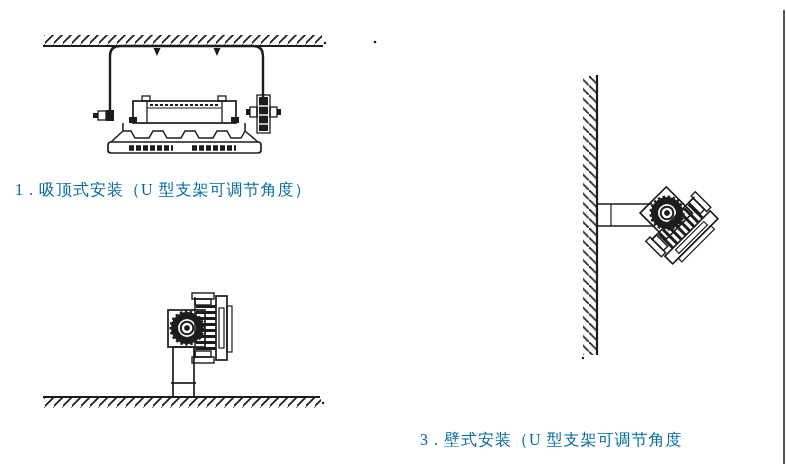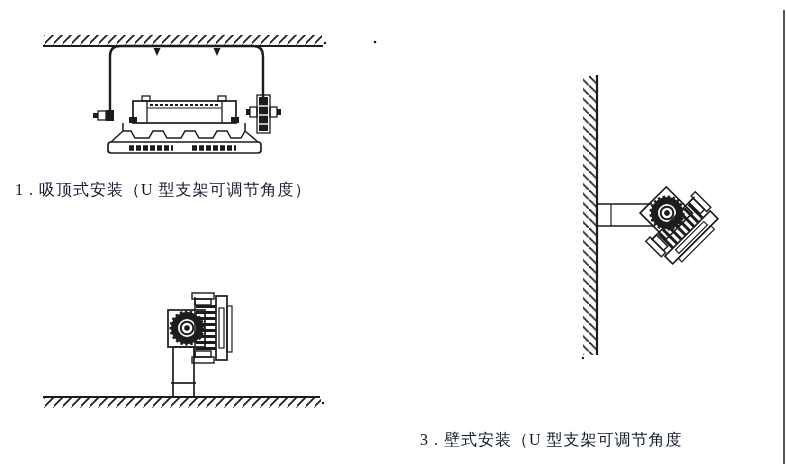--- a/index.html
+++ b/index.html
@@ -8,21 +8,21 @@
     width:786px;height:464px;
     background:#ffffff;
     overflow:hidden;
     font-family:"Liberation Serif","DejaVu Serif",serif;
   }
   .stage svg{position:absolute;left:0;top:0;}
   .cap{
     position:absolute;
     font-size:16px;
     letter-spacing:1px;
-    color:#0f172a;
+    color:#0369a1;
     white-space:nowrap;
     font-family:"Liberation Serif","DejaVu Serif",serif;
   }
   #cap1{left:15px;top:180px;}
   #cap2{left:27px;top:430px;}
   #cap3{left:420px;top:430px;}
 </style>
 </head>
 <body>
 

